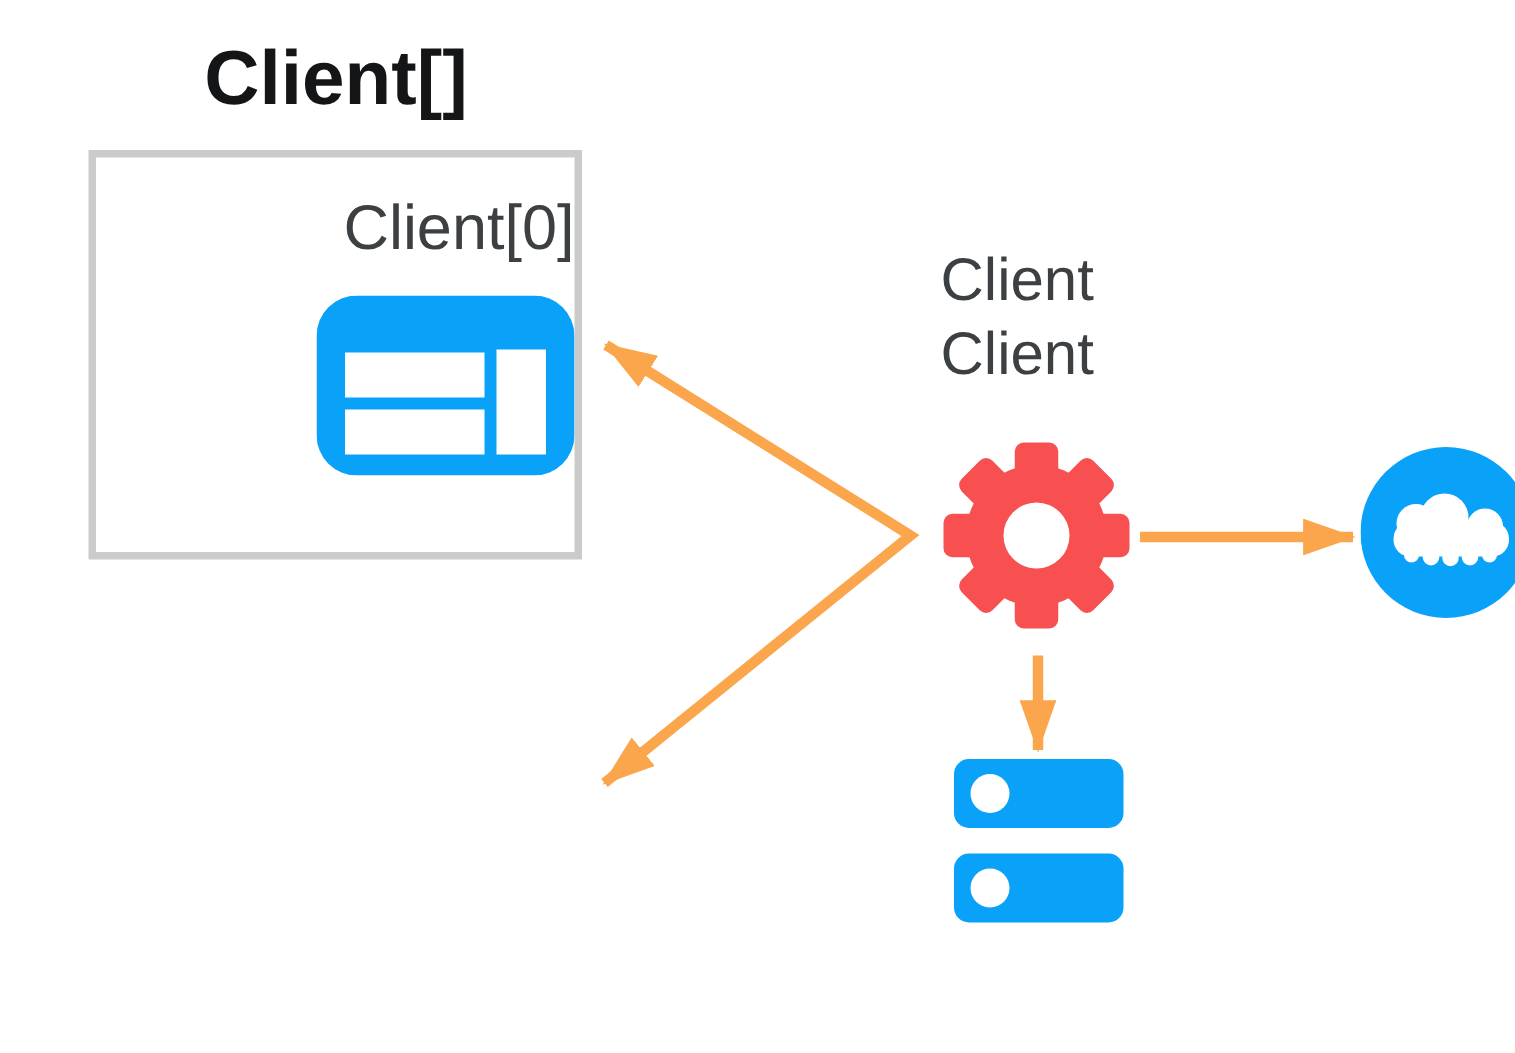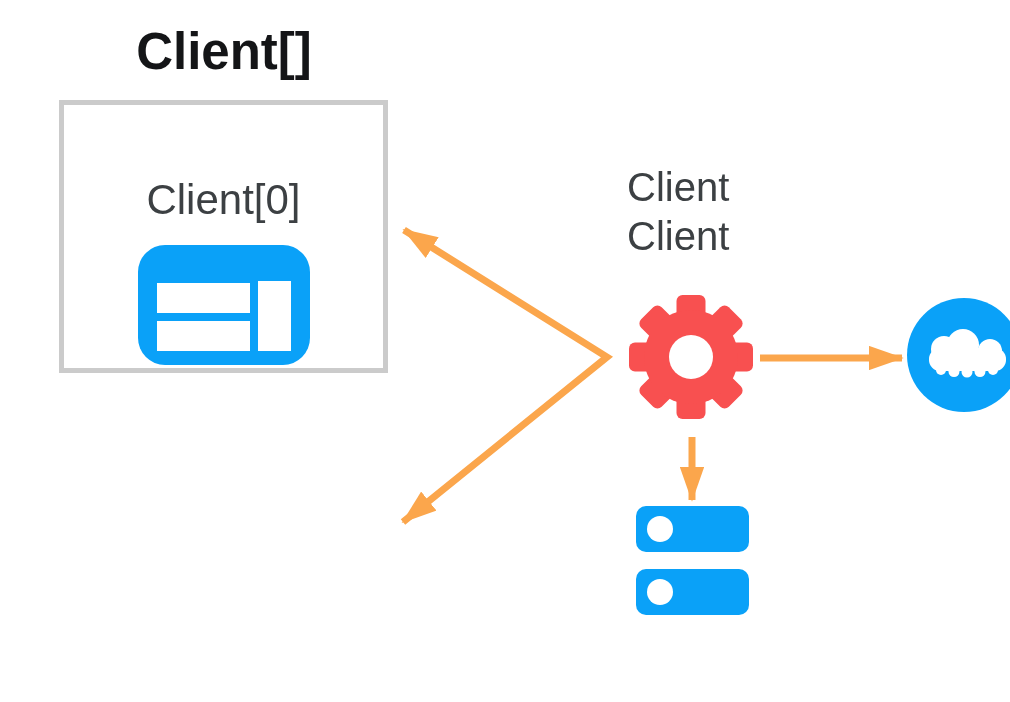--- a/index.html
+++ b/index.html
@@ -25,22 +25,22 @@
     position: absolute;
     left: 23px; top: 100px; width: 329px;
   }
   .client-cell {
     box-sizing: border-box;
     width: 329px;
     border: 5px solid var(--box-border, #cbcbcb);
     background: #fff;
     display: flex;
     flex-direction: column;
-    align-items: center;
-    padding-top: 72px;
+    align-items: flex-end;
+    padding-top: 24px;
   }
   .client-cell.first { height: 273px; }
   .client-cell.second { height: 271px; margin-top: 3px; }
   .client-label {
     font-size: 42px;
     font-weight: 500;
     line-height: 46px;
     color: var(--label, #3c4043);
   }
   .browser-icon { margin-top: 22px; }

